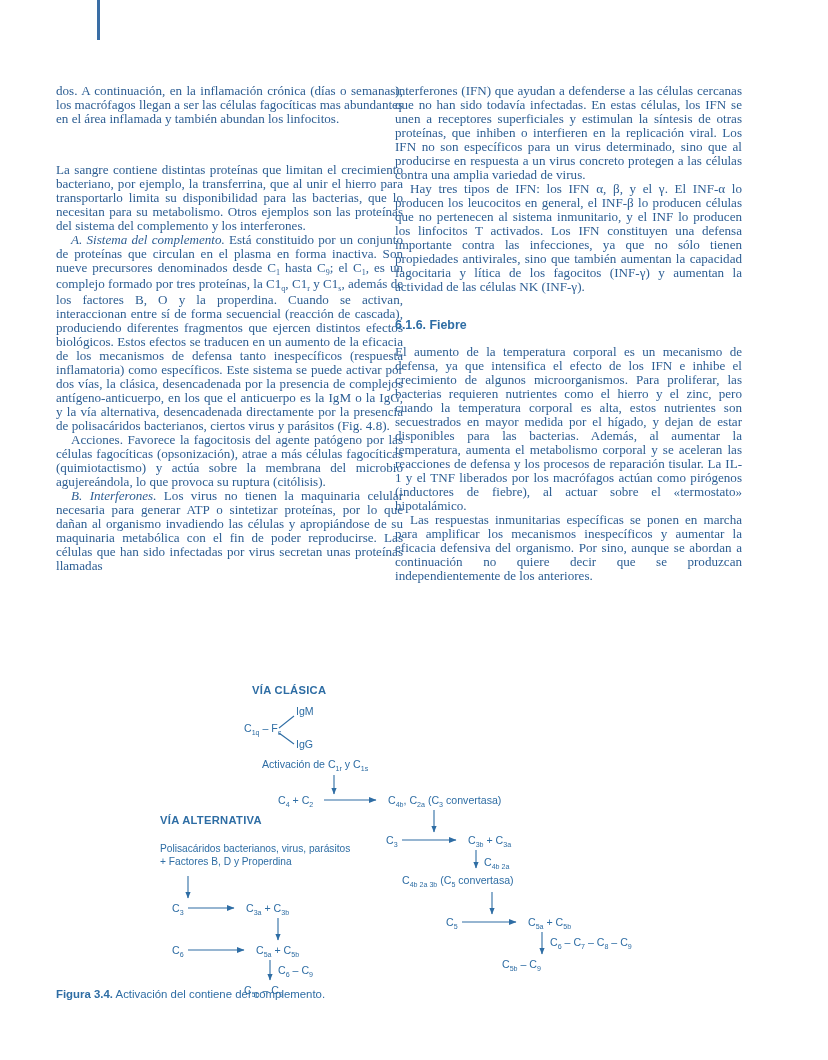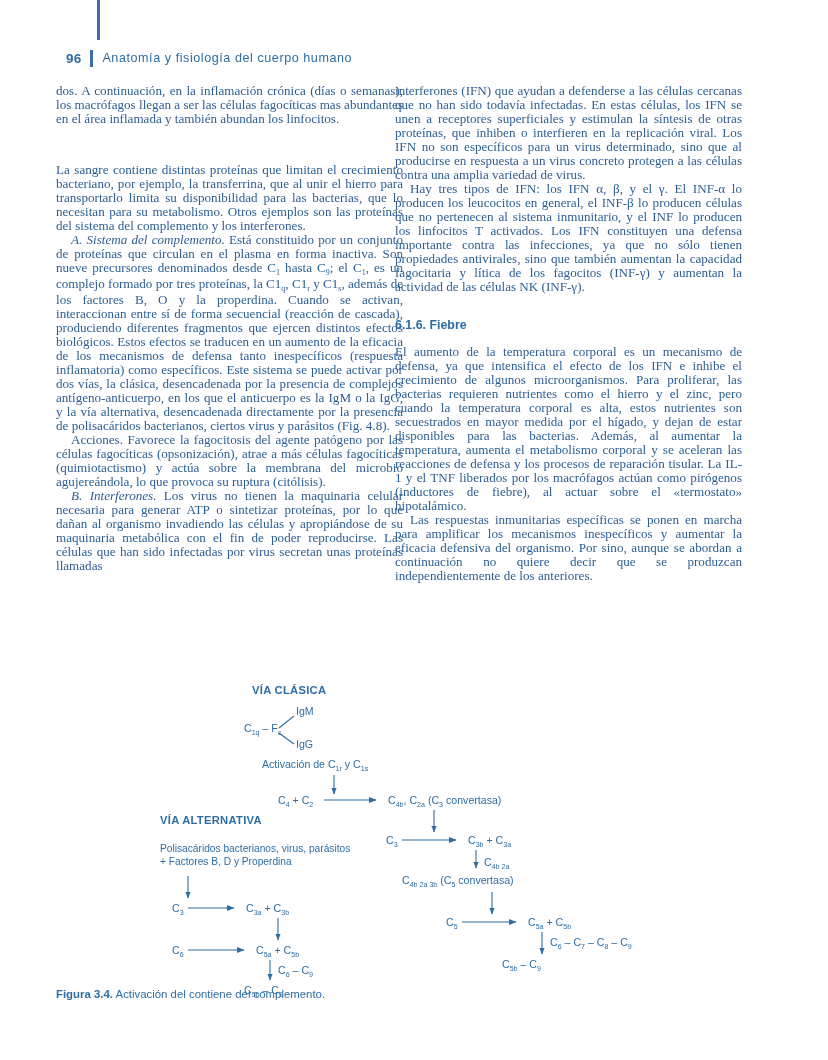--- a/index.html
+++ b/index.html
@@ -72,25 +72,20 @@
   .head{font-size:11.2px;font-weight:bold;letter-spacing:.3px;}
   .lbl{font-size:10.2px;}
 </style>
 </head>
 <body>
 
 <div class="page">
 
   <div class="top-rule"></div>
 
-  <div class="runhead">
-    <span class="folio">96</span>
-    <span class="rh-bar"></span>
-    <span class="rh-title">Anatomía y fisiología del cuerpo humano</span>
-  </div>
 
   <div class="cols">
 
     <div class="col left">
 
       <p class="body noindent">dos. A continuación, en la inflamación crónica (días o semanas), los macrófagos llegan a ser las células fagocíticas mas abundantes en el área inflamada y también abundan los linfocitos.</p>
 
       <div class="sp-before-head"></div>
       <div class="sp-after-head"></div>
 

